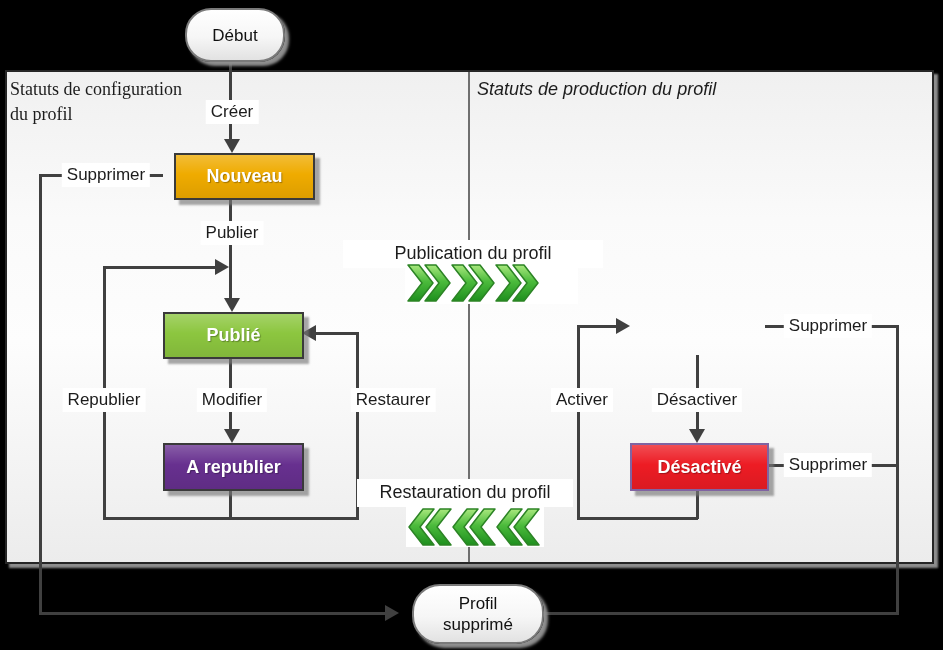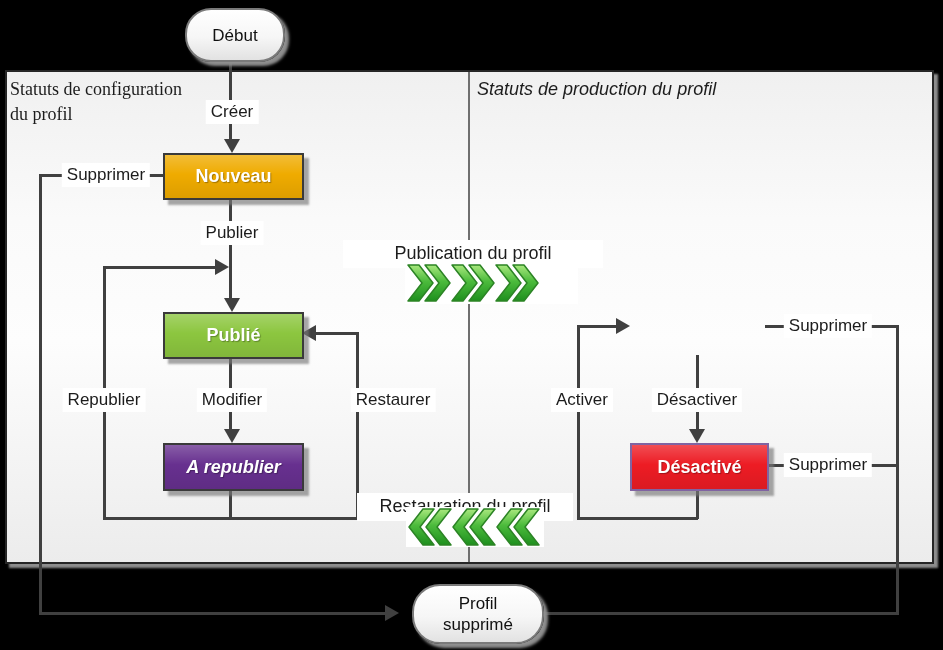--- a/index.html
+++ b/index.html
@@ -113,21 +113,21 @@
       <g fill="url(#gr)" stroke="#2C8425" stroke-width="1.5" stroke-linejoin="round">
         <path transform="translate(1,1)" d="M0 0 h11 l14 18 -14 18 h-11 l14 -18 z"></path>
         <path transform="translate(18,1)" d="M0 0 h11 l14 18 -14 18 h-11 l14 -18 z"></path>
         <path transform="translate(45,1)" d="M0 0 h11 l14 18 -14 18 h-11 l14 -18 z"></path>
         <path transform="translate(62,1)" d="M0 0 h11 l14 18 -14 18 h-11 l14 -18 z"></path>
         <path transform="translate(89,1)" d="M0 0 h11 l14 18 -14 18 h-11 l14 -18 z"></path>
         <path transform="translate(106,1)" d="M0 0 h11 l14 18 -14 18 h-11 l14 -18 z"></path>
       </g>
     </svg>
   </div>
-  <div class="banner-lbl" style="left:357px;top:479px;width:216px;height:28px;margin-top:14px;">Restauration du profil</div>
+  <div class="banner-lbl" style="left:357px;top:479px;width:216px;height:28px;">Restauration du profil</div>
   <div class="chev-wrap" style="left:406px;top:507px;width:136px;height:40px;">
     <svg width="134" height="38" viewBox="0 0 134 38">
       <defs>
         <linearGradient id="gl" x1="0" y1="0" x2="0" y2="1">
           <stop offset="0" stop-color="#A9E87E"></stop>
           <stop offset="0.45" stop-color="#4CBB3C"></stop>
           <stop offset="1" stop-color="#1E8F1E"></stop>
         </linearGradient>
       </defs>
       <g fill="url(#gl)" stroke="#2C8425" stroke-width="1.5" stroke-linejoin="round">
@@ -138,29 +138,29 @@
         <path transform="translate(89,1)" d="M25 0 h-11 l-14 18 14 18 h11 l-14 -18 z"></path>
         <path transform="translate(106,1)" d="M25 0 h-11 l-14 18 14 18 h11 l-14 -18 z"></path>
       </g>
     </svg>
   </div>
 
   <div class="oval" style="left:185px;top:8px;width:96px;height:50px;">
     <div>Début</div>
   </div>
 
-  <div class="node" style="left: 163px; top: 153px; width: 137px; height: 43px; background-color: rgb(239, 171, 0);">
+  <div class="node" style="left: 174px; top: 153px; width: 137px; height: 43px; background-color: rgb(239, 171, 0);">
     <span>Nouveau</span>
   </div>
 
   <div class="node" style="left: 163px; top: 312px; width: 137px; height: 43px; background-color: rgb(140, 198, 63);">
     <span>Publié</span>
   </div>
 
-  <div class="node" style="left: 163px; top: 443px; width: 137px; height: 44px; background-color: rgb(103, 48, 143); font-style: italic;">
+  <div class="node" style="left: 163px; top: 443px; width: 137px; height: 44px; background-color: rgb(103, 48, 143);">
     <span>A republier</span>
   </div>
 
 
   <div class="node desactive" style="left: 630px; top: 443px; width: 135px; height: 44px; background-color: rgb(237, 28, 36);">
     <span>Désactivé</span>
   </div>
 
   <div class="oval" style="left:412px;top:584px;width:128px;height:56px;border-radius:28px;">
     <div>Profil</div>

